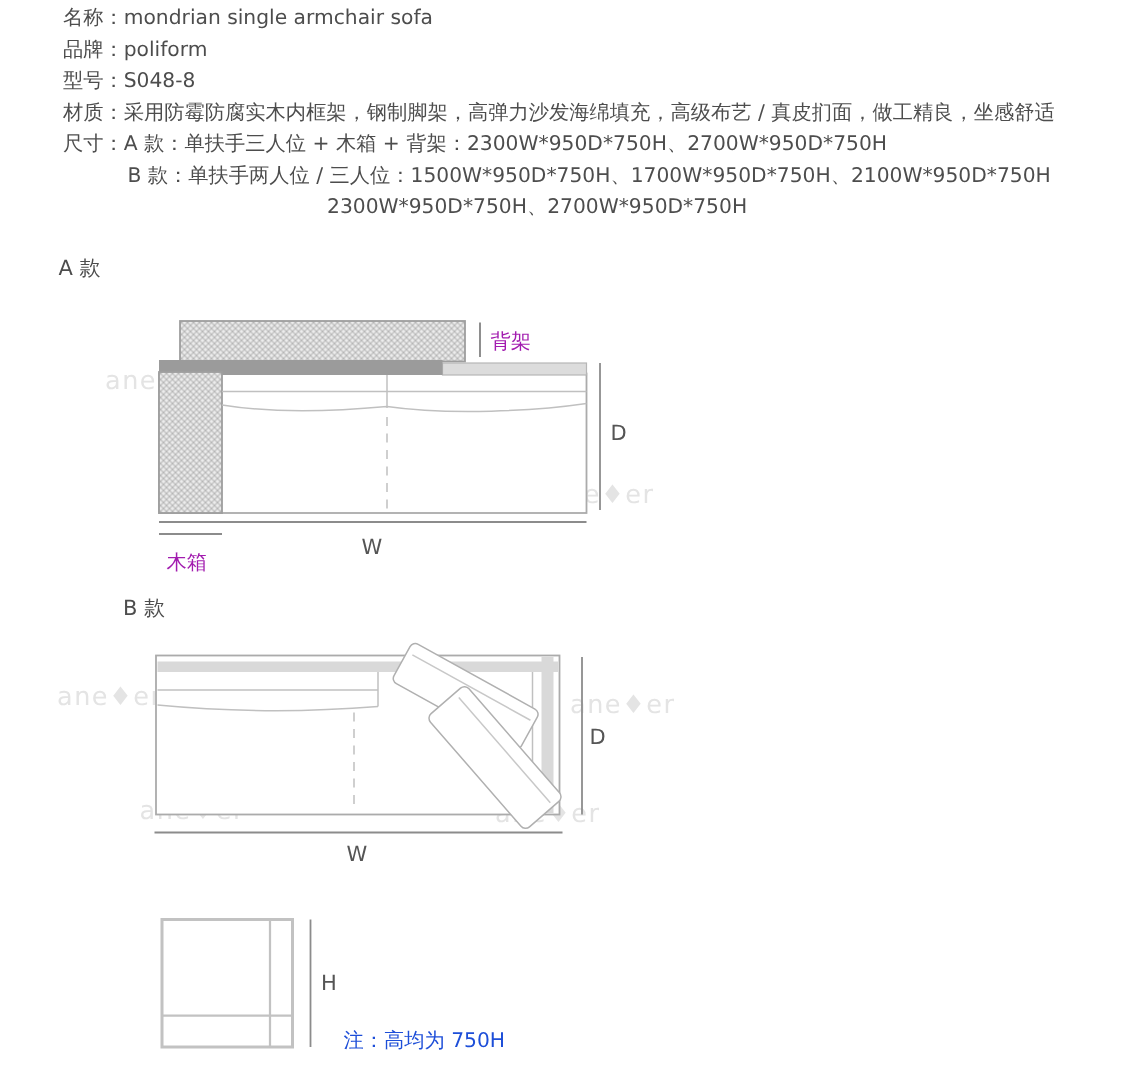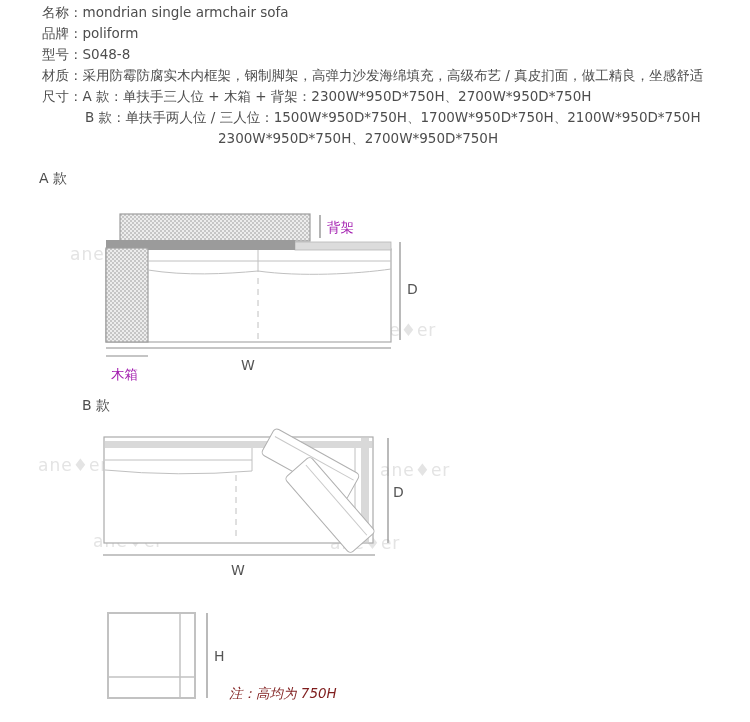--- a/index.html
+++ b/index.html
@@ -10,21 +10,21 @@
   
   .spec{position:absolute;left:42px;top:2px;font-size:13.5px;line-height:21px;}
   .spec-line{white-space:pre;height:21px;}
   .spec-line.indent-1{margin-left:43px;}
   .spec-line.indent-2{margin-left:176px;}
   
   .sec-title{position:absolute;font-size:14px;color:#4d4d4d;white-space:pre;}
   
   .dlabel{position:absolute;font-size:13.5px;color:#a21caf;white-space:pre;}
   .dimletter{position:absolute;font-size:14px;color:#555;}
-  .note{position:absolute;font-size:13.5px;color:#7f1d1d;white-space:pre;font-style:italic;}
+  .note{position:absolute;font-size:13.5px;color:#1d4ed8;white-space:pre;}
   
   .wm{position:absolute;font-size:17px;letter-spacing:1px;color:#e4e4e4;
       font-family:"DejaVu Sans","Liberation Sans",sans-serif;user-select:none;}
   svg{position:absolute;overflow:visible;}
 </style>
 </head>
 <body>
 
 <div class="page">
 

